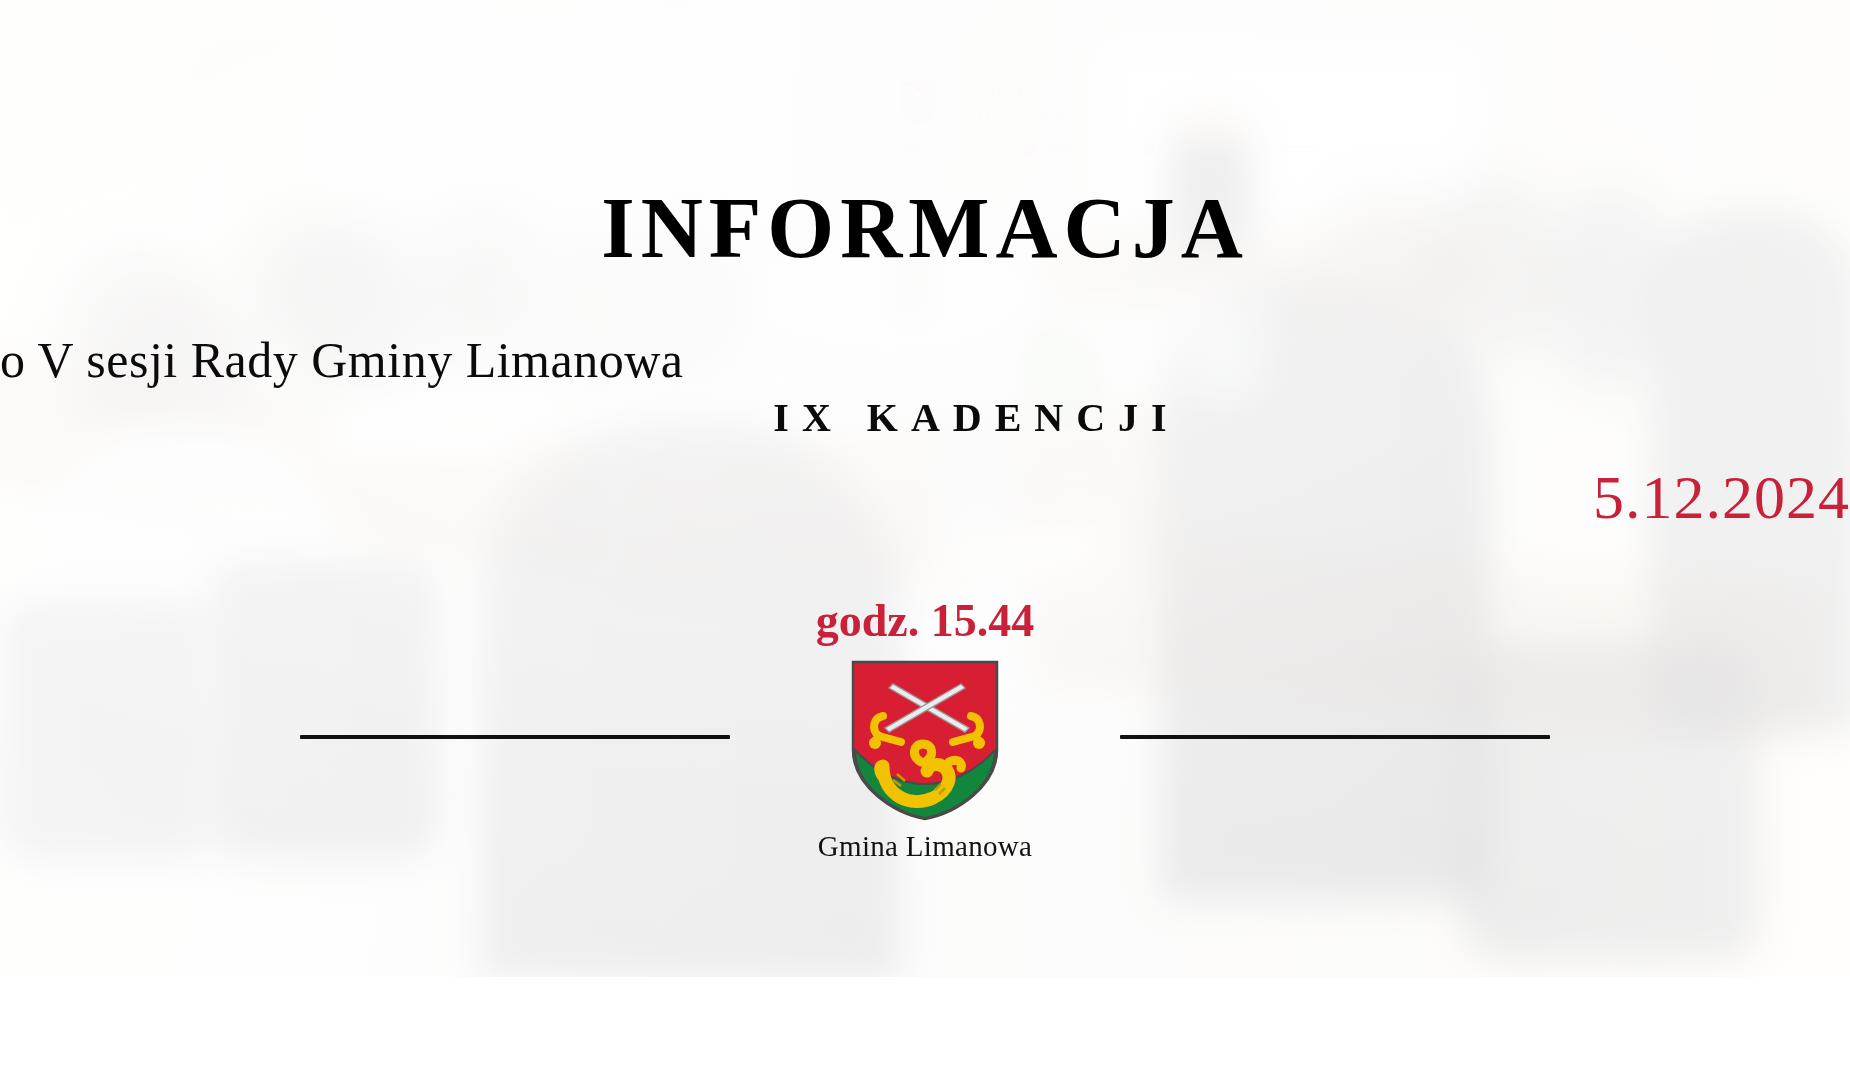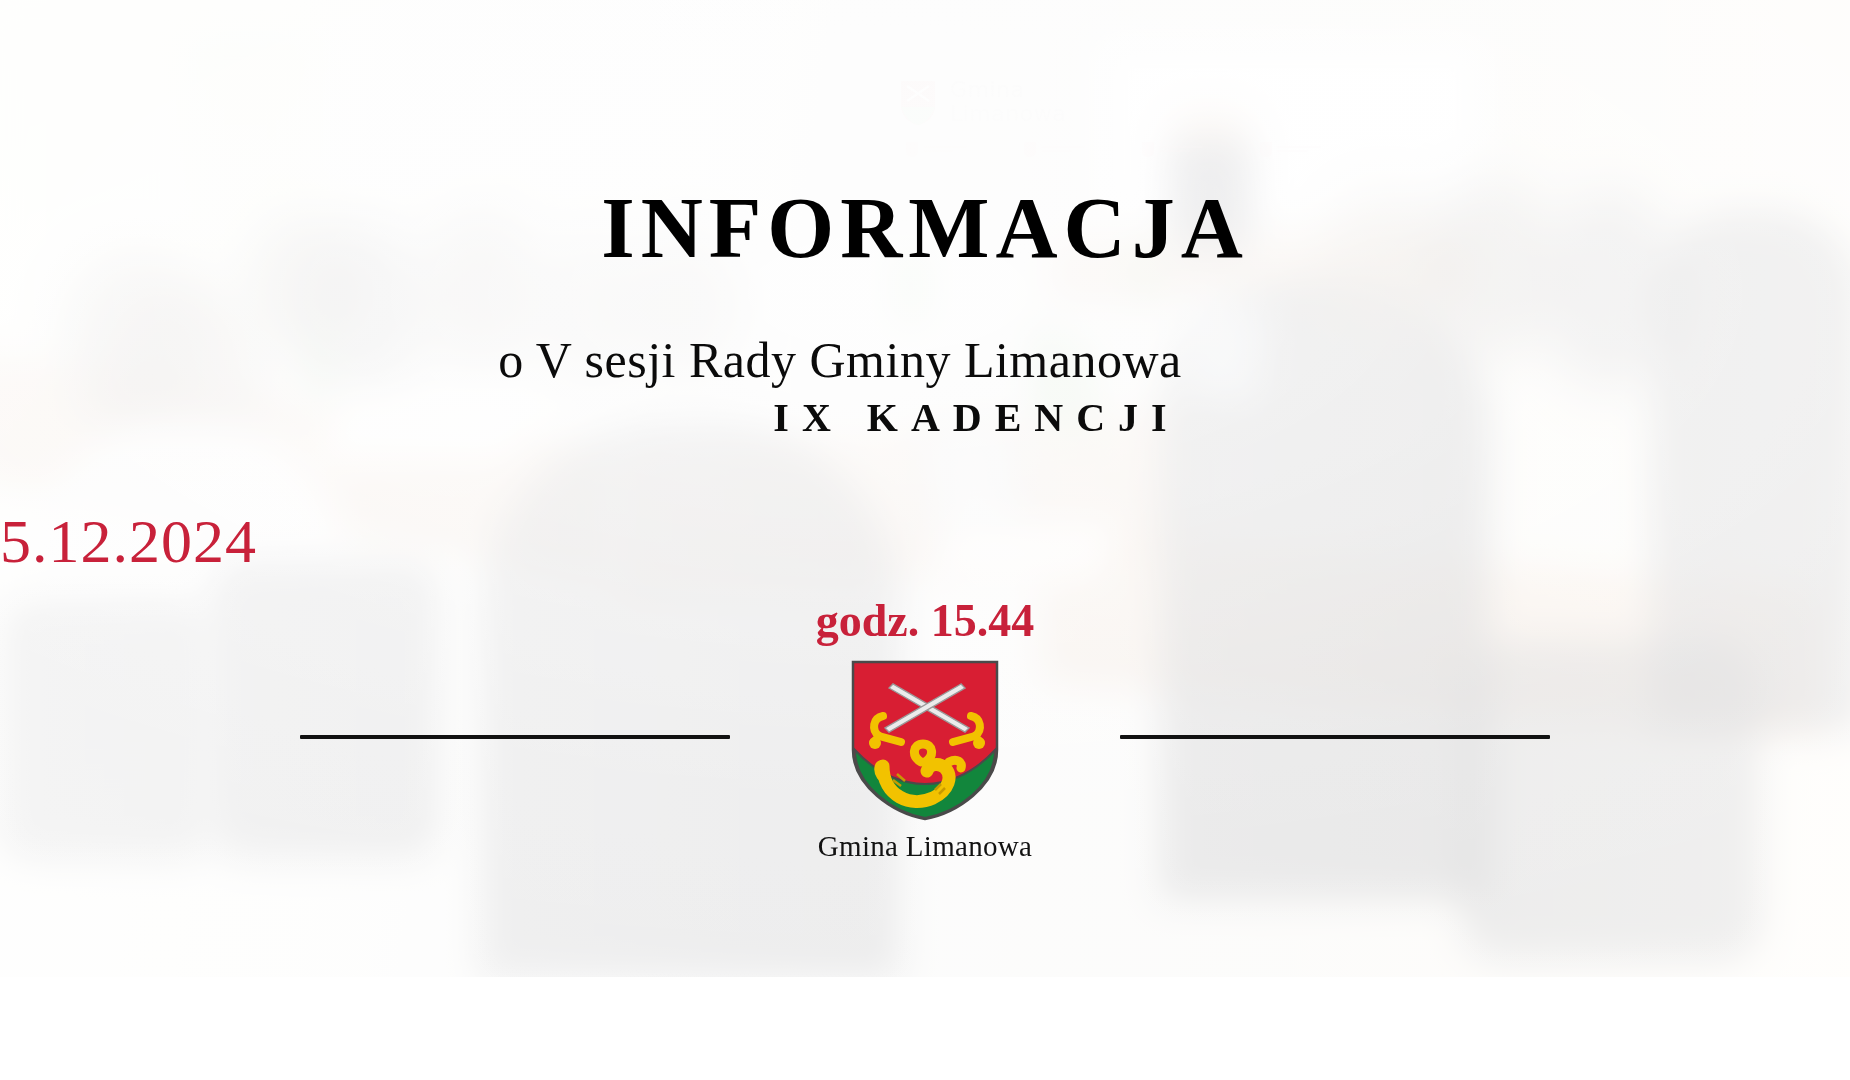--- a/index.html
+++ b/index.html
@@ -154,28 +154,26 @@
     line-height: 1;
     letter-spacing: 6px;
     color: #000000;
   }
 
   .subtitle {
     position: absolute;
     top: 335px;
     left: 0;
     width: 1622px;
-    text-align: center;
     font-family: "Liberation Serif", "DejaVu Serif", serif;
     font-weight: 400;
     font-size: 50px;
     line-height: 1;
     letter-spacing: 0.5px;
     color: #0b0b0b;
-    padding-left: 29px;
   }
 
   .kadencja {
     position: absolute;
     top: 398px;
     left: 0;
     width: 1850px;
     text-align: center;
     font-family: "Liberation Serif", "DejaVu Serif", serif;
     font-weight: bold;
@@ -185,28 +183,27 @@
     text-indent: 13px;
     color: #0b0b0b;
     padding-left: 45px;
   }
 
   .date {
     position: absolute;
     top: 466px;
     left: 0;
     width: 1850px;
-    text-align: left;
+    text-align: right;
     font-family: "Liberation Serif", "DejaVu Serif", serif;
     font-weight: 400;
     font-size: 62px;
     line-height: 1;
     letter-spacing: 1px;
     color: #c8213a;
-    margin-top: 44px;
   }
 
   .weekday {
     position: absolute;
     top: 548px;
     left: 0;
     width: 1850px;
     text-align: center;
     font-family: "Liberation Serif", "DejaVu Serif", serif;
     font-weight: bold;

